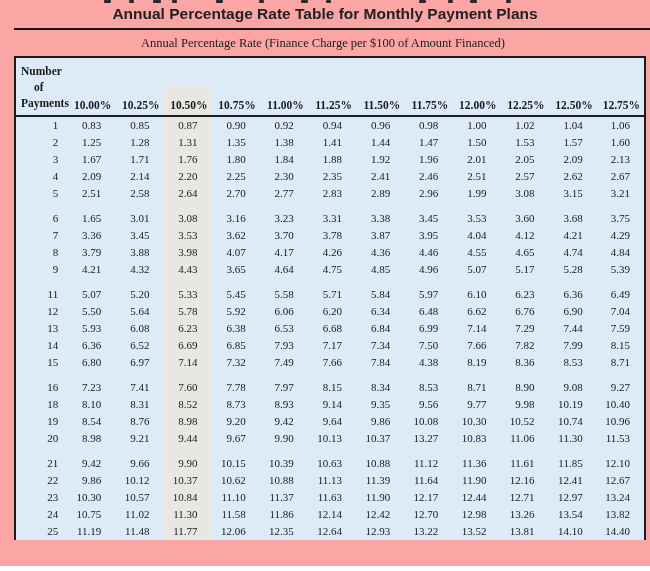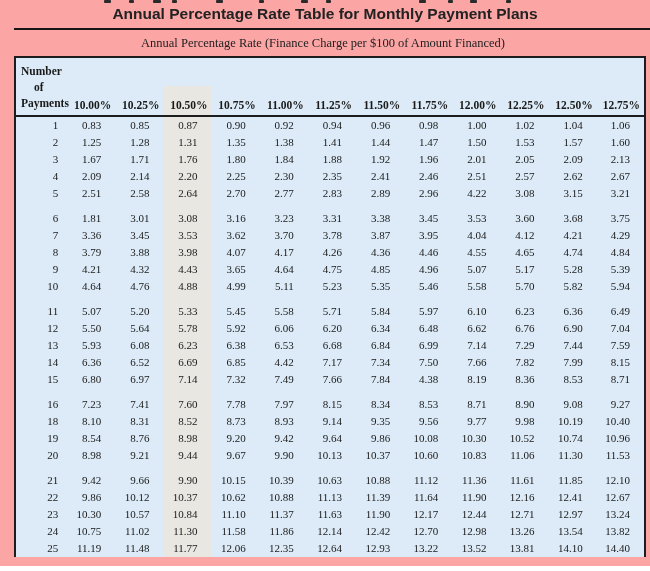--- a/index.html
+++ b/index.html
@@ -173,28 +173,28 @@
         <tr>
           <td class="pay">5</td>
           <td>2.51</td>
           <td>2.58</td>
           <td class="hl">2.64</td>
           <td>2.70</td>
           <td>2.77</td>
           <td>2.83</td>
           <td>2.89</td>
           <td>2.96</td>
-          <td>4.22</td>
+          <td>1.99</td>
           <td>3.08</td>
           <td>3.15</td>
           <td>3.21</td>
         </tr>
         <tr class="group-start">
           <td class="pay">6</td>
-          <td>1.81</td>
+          <td>1.65</td>
           <td>3.01</td>
           <td class="hl">3.08</td>
           <td>3.16</td>
           <td>3.23</td>
           <td>3.31</td>
           <td>3.38</td>
           <td>3.45</td>
           <td>3.53</td>
           <td>3.60</td>
           <td>3.68</td>
@@ -237,35 +237,20 @@
           <td class="hl">4.43</td>
           <td>3.65</td>
           <td>4.64</td>
           <td>4.75</td>
           <td>4.85</td>
           <td>4.96</td>
           <td>5.07</td>
           <td>5.17</td>
           <td>5.28</td>
           <td>5.39</td>
-        </tr>
-        <tr>
-          <td class="pay">10</td>
-          <td>4.64</td>
-          <td>4.76</td>
-          <td class="hl">4.88</td>
-          <td>4.99</td>
-          <td>5.11</td>
-          <td>5.23</td>
-          <td>5.35</td>
-          <td>5.46</td>
-          <td>5.58</td>
-          <td>5.70</td>
-          <td>5.82</td>
-          <td>5.94</td>
         </tr>
         <tr class="group-start">
           <td class="pay">11</td>
           <td>5.07</td>
           <td>5.20</td>
           <td class="hl">5.33</td>
           <td>5.45</td>
           <td>5.58</td>
           <td>5.71</td>
           <td>5.84</td>
@@ -304,21 +289,21 @@
           <td>7.29</td>
           <td>7.44</td>
           <td>7.59</td>
         </tr>
         <tr>
           <td class="pay">14</td>
           <td>6.36</td>
           <td>6.52</td>
           <td class="hl">6.69</td>
           <td>6.85</td>
-          <td>4.42</td>
+          <td>7.93</td>
           <td>7.17</td>
           <td>7.34</td>
           <td>7.50</td>
           <td>7.66</td>
           <td>7.82</td>
           <td>7.99</td>
           <td>8.15</td>
         </tr>
         <tr>
           <td class="pay">15</td>
@@ -382,21 +367,21 @@
         </tr>
         <tr>
           <td class="pay">20</td>
           <td>8.98</td>
           <td>9.21</td>
           <td class="hl">9.44</td>
           <td>9.67</td>
           <td>9.90</td>
           <td>10.13</td>
           <td>10.37</td>
-          <td>10.60</td>
+          <td>13.27</td>
           <td>10.83</td>
           <td>11.06</td>
           <td>11.30</td>
           <td>11.53</td>
         </tr>
         <tr class="group-start">
           <td class="pay">21</td>
           <td>9.42</td>
           <td>9.66</td>
           <td class="hl">9.90</td>

